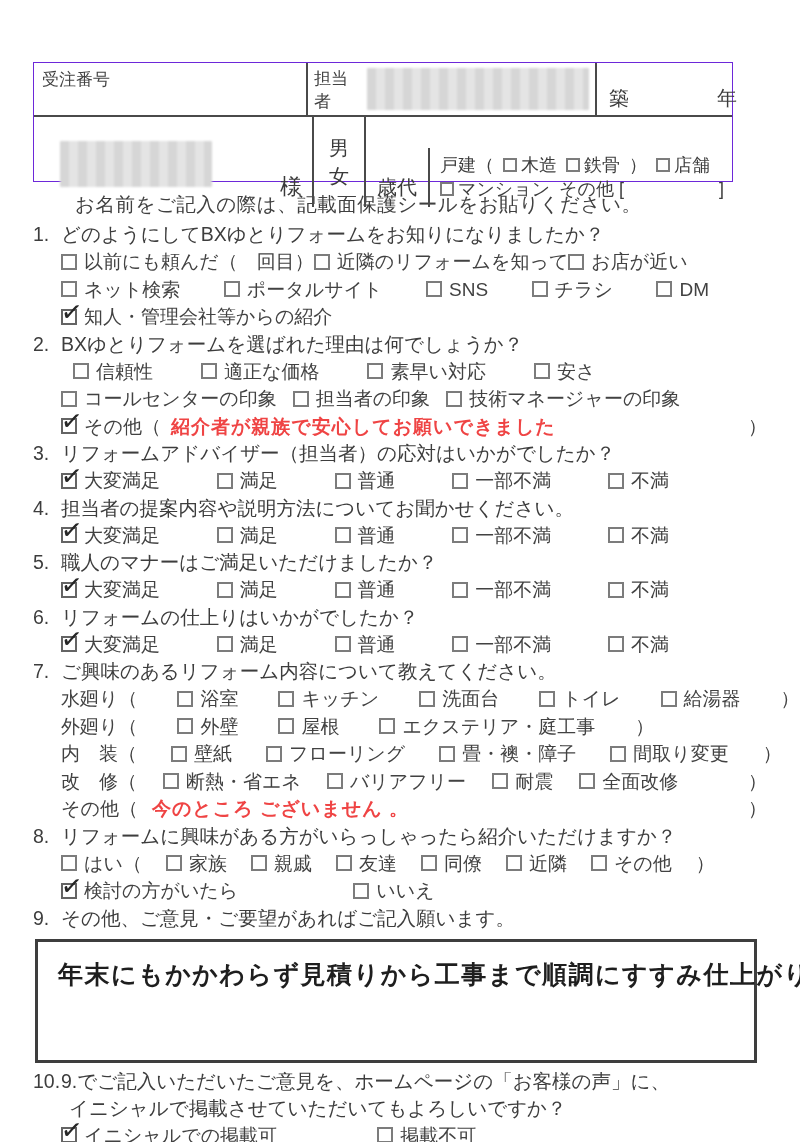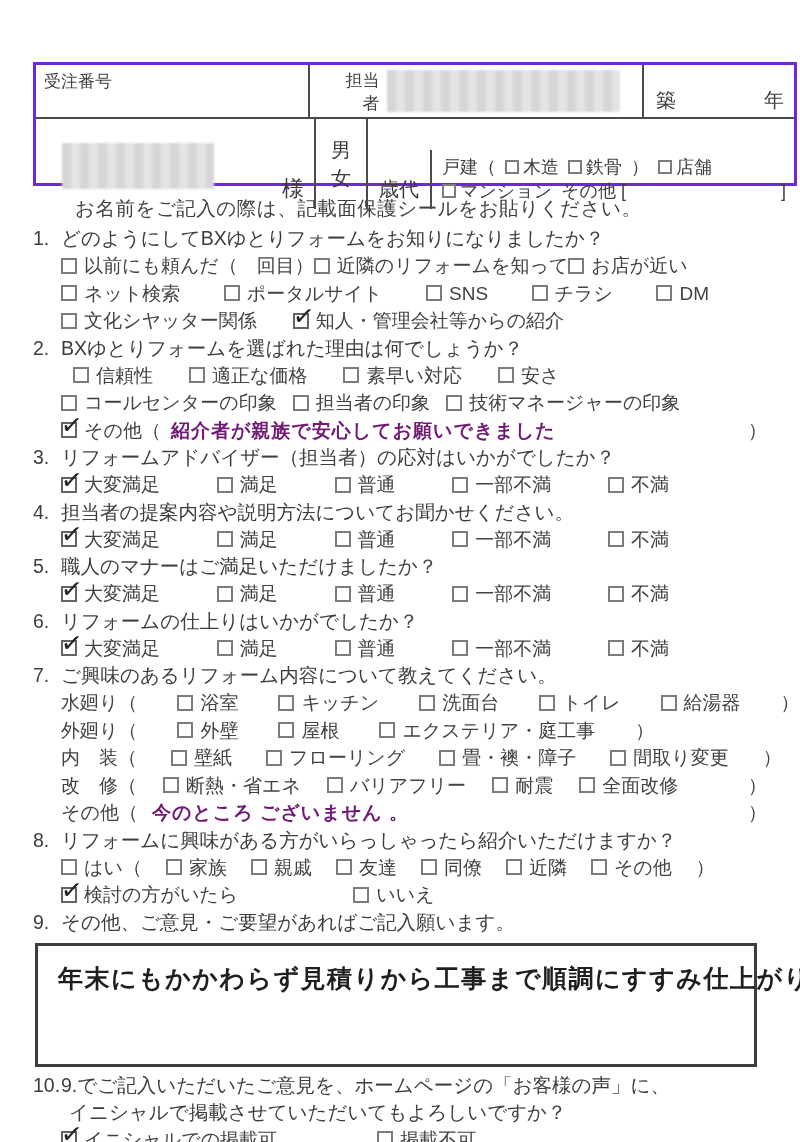--- a/index.html
+++ b/index.html
@@ -4,27 +4,27 @@
 <style>
   html,body{margin:0;padding:0;}
   body{
     width:800px;min-height:1142px;background:#ffffff;
     font-family:"Liberation Sans","DejaVu Sans",sans-serif;
     color:#424242;-webkit-font-smoothing:antialiased;
   }
   .page{padding:62px 33px 0 33px;box-sizing:border-box;}
 
   
-  .htable{border:3px solid #6d28d9;width:764px;box-sizing:border-box;}
+  .htable{border:1px solid #6d28d9;width:700px;box-sizing:border-box;}
   .hrow1{display:grid;grid-template-columns:272px 1fr 152px;border-bottom:2px solid #4a4a4a;height:52px;}
   .hrow2{display:grid;grid-template-columns:278px 52px 64px 1fr;height:64px;}
   .hcell{position:relative;box-sizing:border-box;}
   .hcell.bl{border-left:2px solid #4a4a4a;}
   .order-cell{padding:5px 8px;font-size:17px;}
-  .staff-cell{display:flex;padding:4px 22px;gap:8px;font-size:17px;text-align:right;}
+  .staff-cell{display:flex;padding:4px 6px;gap:8px;font-size:17px;}
   .built-cell{display:flex;justify-content:space-between;align-items:flex-end;padding:0 10px 5px 12px;font-size:20px;color:#3c3c3c;}
   .name-cell{display:flex;align-items:flex-end;justify-content:space-between;padding:4px 10px 5px 26px;}
   .sama{font-size:22px;color:#3a3a3a;}
   .gender-cell{display:flex;flex-direction:column;align-items:center;justify-content:center;font-size:20px;line-height:1.4;color:#3a3a3a;}
   .age-cell{display:flex;align-items:flex-end;justify-content:center;padding-bottom:6px;font-size:20px;color:#3a3a3a;}
   .dwelling-cell{padding:5px 8px 6px 10px;font-size:18px;display:flex;flex-direction:column;justify-content:space-between;color:#3e3e3e;margin-top:31px;}
   .dline{display:flex;align-items:center;gap:9px;white-space:nowrap;}
   .dline .cb{gap:4px;}
   .dline .box{width:14px;height:14px;}
   .redact{
@@ -47,21 +47,21 @@
   .qnum{min-width:28px;flex:none;}
   .qrow{display:flex;align-items:center;margin-left:28px;line-height:27.5px;font-size:19px;white-space:nowrap;}
   .qrow.spread{justify-content:space-between;gap:0;}
   .cb{display:inline-flex;align-items:center;gap:7px;flex:none;}
   .box{width:16px;height:16px;border:2px solid #7c7c7c;position:relative;flex:none;background:#fff;box-sizing:border-box;}
   .box.checked{border-color:#646464;}
   .check{position:absolute;left:-2px;top:-12px;font-size:26px;line-height:1;color:#262626;
     transform:rotate(6deg);font-weight:bold;font-family:"DejaVu Sans",sans-serif;}
   .cblabel,.rowlabel,.closep{white-space:nowrap;}
   .closep.right{margin-left:auto;}
-  .hand{font-weight:600;color:#701a75;letter-spacing:1px;}
+  .hand{font-weight:600;color:#ef4444;letter-spacing:1px;}
 
   
   .commentbox{border:3px solid #3e3e3e;margin:7px 0 5px 2px;width:722px;height:124px;
     box-sizing:border-box;padding:14px 16px 12px 20px;display:flex;flex-direction:row;justify-content:space-between;}
   .commentline{font-size:25px;letter-spacing:1.5px;line-height:1.5;font-weight:600;color:#1e1e1e;white-space:nowrap;}
 </style>
 </head>
 <body>
 
 <div class="page">
@@ -160,37 +160,33 @@
             <span class="box"></span>
             <span class="cblabel">チラシ</span>
           </span>
           <span class="cb">
             <span class="box"></span>
             <span class="cblabel">DM</span>
           </span>
         </div>
         <div class="qrow" style="gap: 36px;">
           <span class="cb">
-            <span class="box"></span>
-            <span class="cblabel">文化シヤッター関係</span>
-          </span>
-          <span class="cb">
             <span class="box checked">
               <span class="check">✓</span>
             </span>
             <span class="cblabel">知人・管理会社等からの紹介</span>
           </span>
         </div>
       </section>
       <section class="q">
         <div class="qline">
           <span class="qnum">2.</span>
           <span class="qtitle">BXゆとりフォームを選ばれた理由は何でしょうか？</span>
         </div>
-        <div class="qrow" style="gap: 36px; margin-left: 40px;">
+        <div class="qrow" style="gap: 48px; margin-left: 40px;">
           <span class="cb">
             <span class="box"></span>
             <span class="cblabel">信頼性</span>
           </span>
           <span class="cb">
             <span class="box"></span>
             <span class="cblabel">適正な価格</span>
           </span>
           <span class="cb">
             <span class="box"></span>

